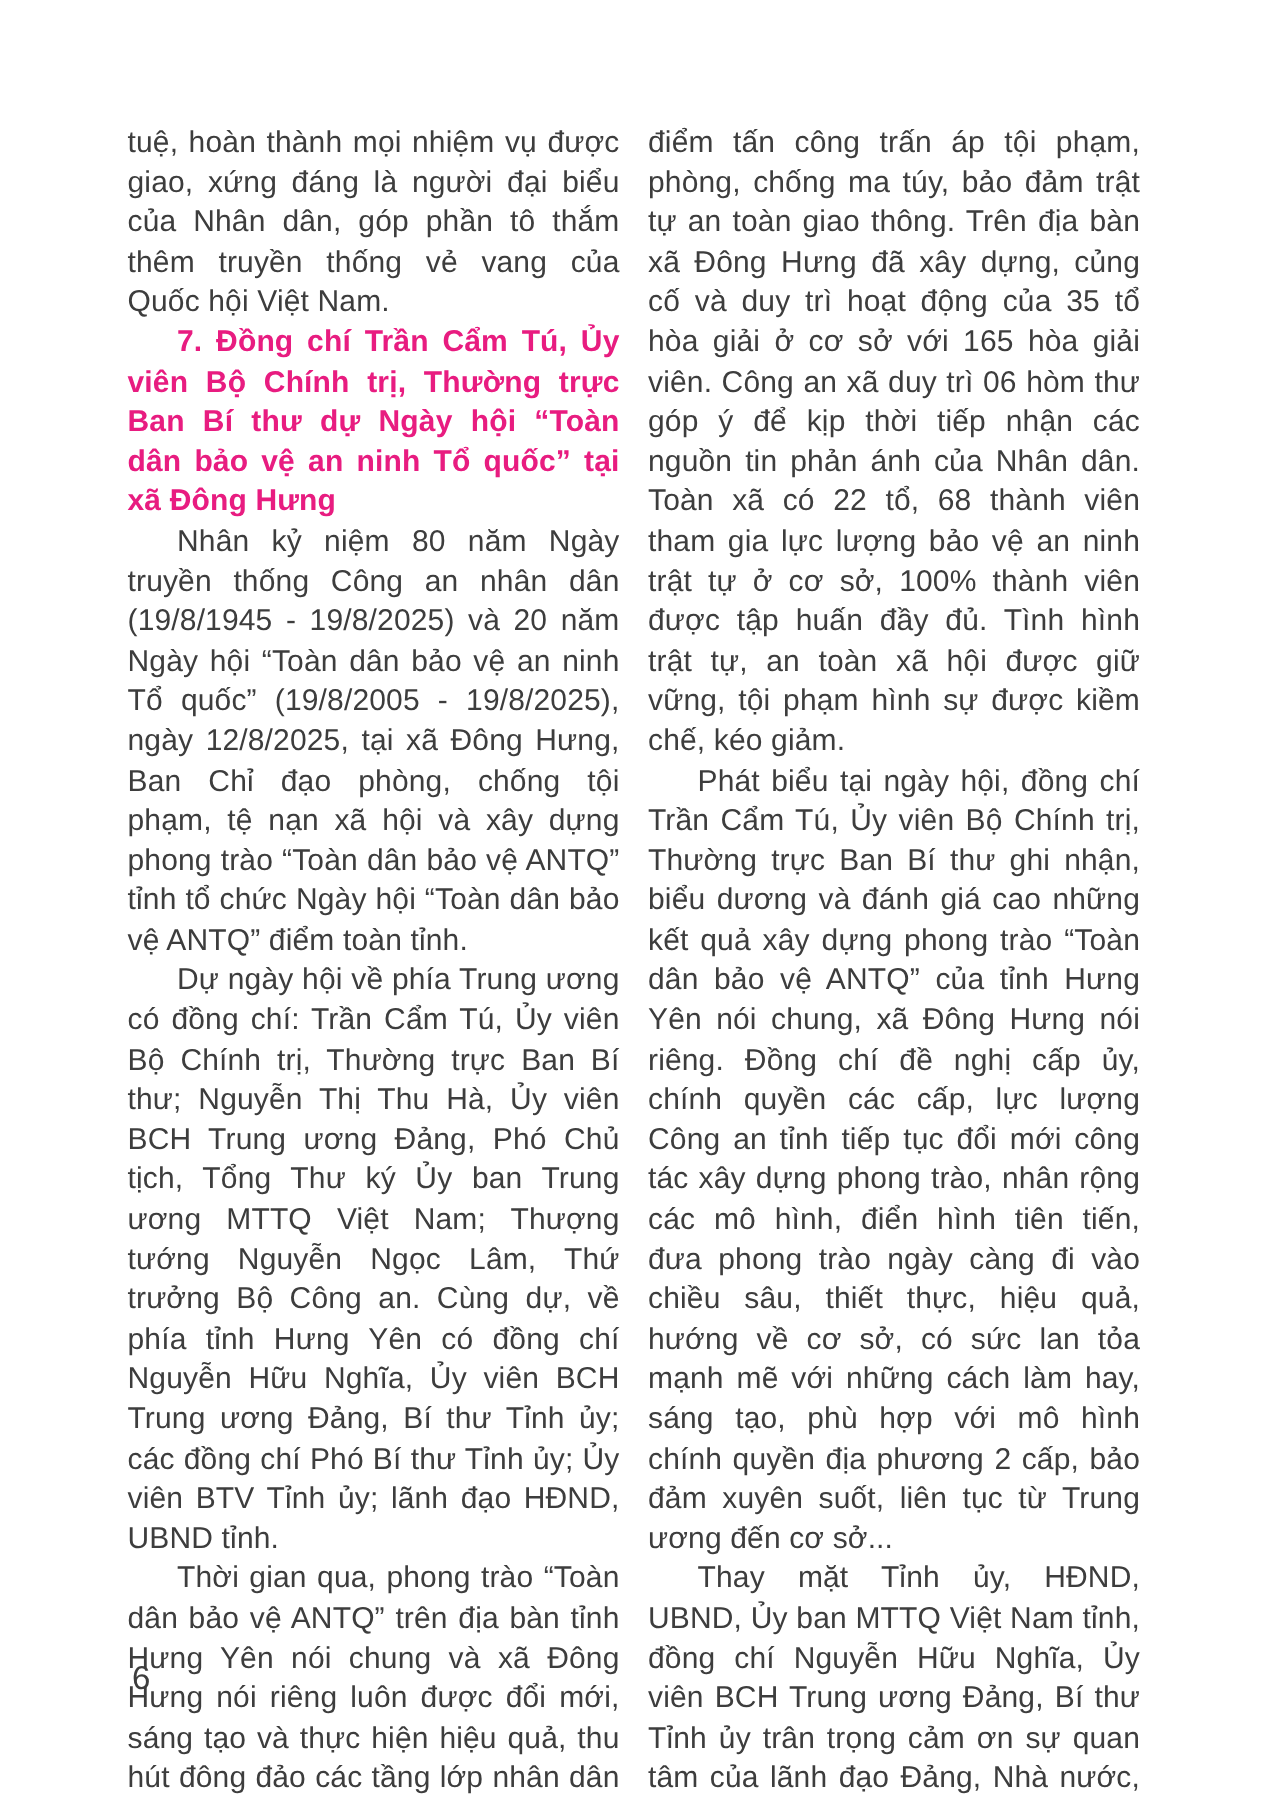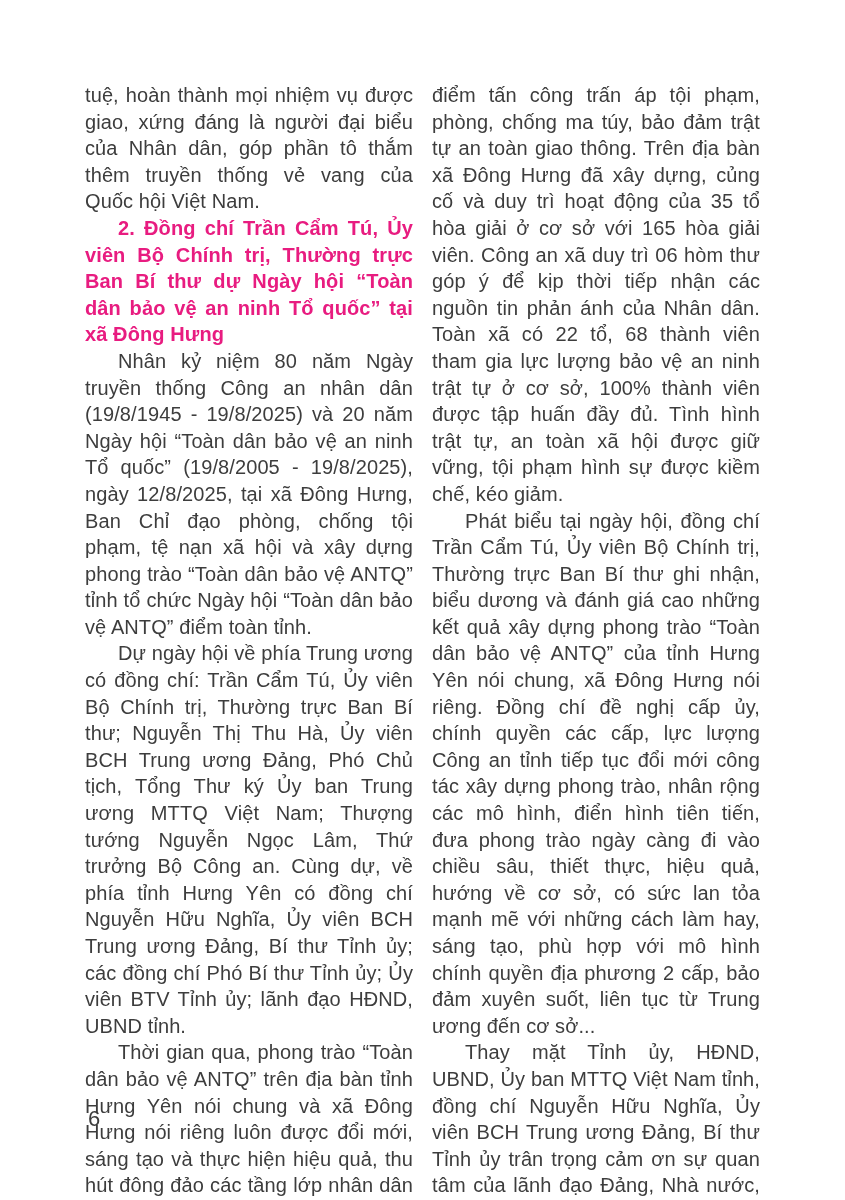--- a/index.html
+++ b/index.html
@@ -45,21 +45,21 @@
   }
 </style>
 </head>
 <body>
 
 <div class="page">
   <div class="columns">
 
     <div class="column">
       <p class="para continuation">tuệ, hoàn thành mọi nhiệm vụ được giao, xứng đáng là người đại biểu của Nhân dân, góp phần tô thắm thêm truyền thống vẻ vang của Quốc hội Việt Nam.</p>
-      <p class="heading">2. Đồng chí Trần Cẩm Tú, Ủy viên Bộ Chính trị, Thường trực Ban Bí thư dự Ngày hội “Toàn dân bảo vệ an ninh Tổ quốc” tại xã Đông Hưng</p>
+      <p class="heading">7. Đồng chí Trần Cẩm Tú, Ủy viên Bộ Chính trị, Thường trực Ban Bí thư dự Ngày hội “Toàn dân bảo vệ an ninh Tổ quốc” tại xã Đông Hưng</p>
       <p class="para">Nhân kỷ niệm 80 năm Ngày truyền thống Công an nhân dân (19/8/1945 - 19/8/2025) và 20 năm Ngày hội “Toàn dân bảo vệ an ninh Tổ quốc” (19/8/2005 - 19/8/2025), ngày 12/8/2025, tại xã Đông Hưng, Ban Chỉ đạo phòng, chống tội phạm, tệ nạn xã hội và xây dựng phong trào “Toàn dân bảo vệ ANTQ” tỉnh tổ chức Ngày hội “Toàn dân bảo vệ ANTQ” điểm toàn tỉnh.</p>
       <p class="para">Dự ngày hội về phía Trung ương có đồng chí: Trần Cẩm Tú, Ủy viên Bộ Chính trị, Thường trực Ban Bí thư; Nguyễn Thị Thu Hà, Ủy viên BCH Trung ương Đảng, Phó Chủ tịch, Tổng Thư ký Ủy ban Trung ương MTTQ Việt Nam; Thượng tướng Nguyễn Ngọc Lâm, Thứ trưởng Bộ Công an. Cùng dự, về phía tỉnh Hưng Yên có đồng chí Nguyễn Hữu Nghĩa, Ủy viên BCH Trung ương Đảng, Bí thư Tỉnh ủy; các đồng chí Phó Bí thư Tỉnh ủy; Ủy viên BTV Tỉnh ủy; lãnh đạo HĐND, UBND tỉnh.</p>
       <p class="para">Thời gian qua, phong trào “Toàn dân bảo vệ ANTQ” trên địa bàn tỉnh Hưng Yên nói chung và xã Đông Hưng nói riêng luôn được đổi mới, sáng tạo và thực hiện hiệu quả, thu hút đông đảo các tầng lớp nhân dân tham gia. Phong trào đã huy động được đông đảo sức mạnh của quần chúng nhân dân tham gia ủng hộ các đợt cao</p>
     </div>
 
     <div class="column">
       <p class="para continuation">điểm tấn công trấn áp tội phạm, phòng, chống ma túy, bảo đảm trật tự an toàn giao thông. Trên địa bàn xã Đông Hưng đã xây dựng, củng cố và duy trì hoạt động của 35 tổ hòa giải ở cơ sở với 165 hòa giải viên. Công an xã duy trì 06 hòm thư góp ý để kịp thời tiếp nhận các nguồn tin phản ánh của Nhân dân. Toàn xã có 22 tổ, 68 thành viên tham gia lực lượng bảo vệ an ninh trật tự ở cơ sở, 100% thành viên được tập huấn đầy đủ. Tình hình trật tự, an toàn xã hội được giữ vững, tội phạm hình sự được kiềm chế, kéo giảm.</p>
       <p class="para">Phát biểu tại ngày hội, đồng chí Trần Cẩm Tú, Ủy viên Bộ Chính trị, Thường trực Ban Bí thư ghi nhận, biểu dương và đánh giá cao những kết quả xây dựng phong trào “Toàn dân bảo vệ ANTQ” của tỉnh Hưng Yên nói chung, xã Đông Hưng nói riêng. Đồng chí đề nghị cấp ủy, chính quyền các cấp, lực lượng Công an tỉnh tiếp tục đổi mới công tác xây dựng phong trào, nhân rộng các mô hình, điển hình tiên tiến, đưa phong trào ngày càng đi vào chiều sâu, thiết thực, hiệu quả, hướng về cơ sở, có sức lan tỏa mạnh mẽ với những cách làm hay, sáng tạo, phù hợp với mô hình chính quyền địa phương 2 cấp, bảo đảm xuyên suốt, liên tục từ Trung ương đến cơ sở...</p>
       <p class="para">Thay mặt Tỉnh ủy, HĐND, UBND, Ủy ban MTTQ Việt Nam tỉnh, đồng chí Nguyễn Hữu Nghĩa, Ủy viên BCH Trung ương Đảng, Bí thư Tỉnh ủy trân trọng cảm ơn sự quan tâm của lãnh đạo Đảng, Nhà nước, các bộ, ban, ngành Trung ương, sự tham gia ủng hộ, đồng hành tích cực của hệ thống chính trị và của toàn dân</p>
     </div>

